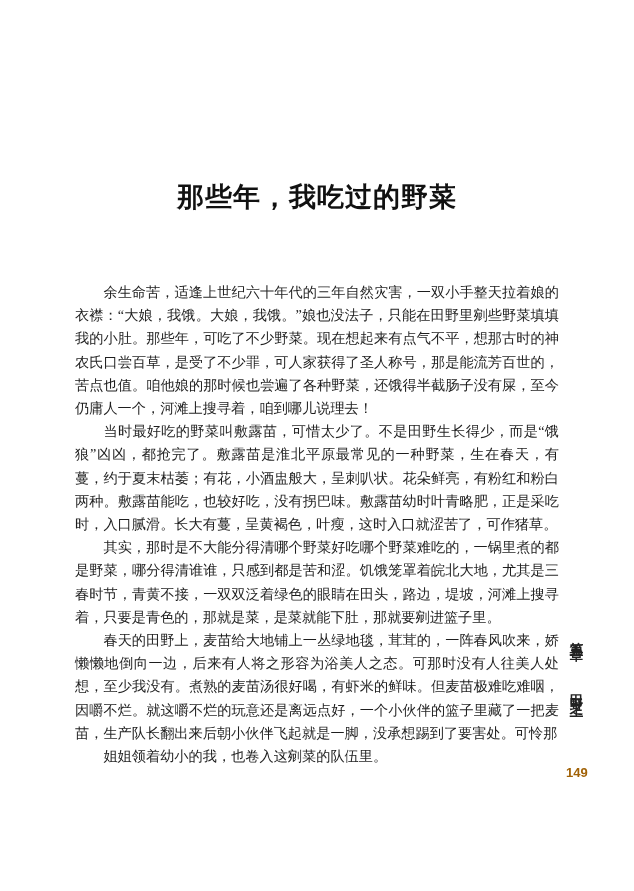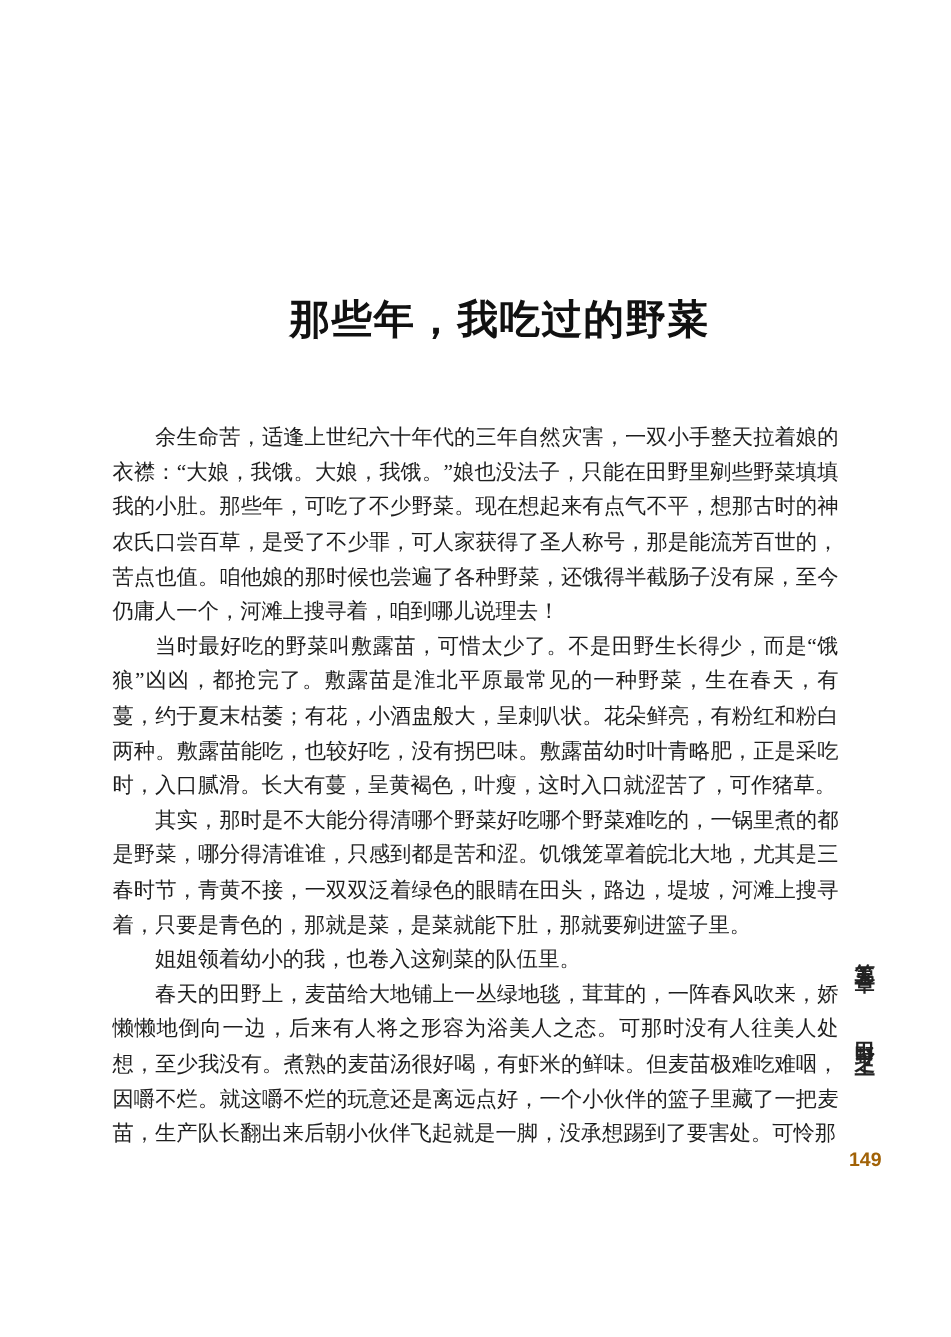--- a/index.html
+++ b/index.html
@@ -11,21 +11,21 @@
     background: #ffffff;
     color: #1e1e1e;
     font-family: "Liberation Serif", "DejaVu Serif", serif;
     overflow: hidden;
   }
   .title {
     position: absolute;
     top: 179px;
     left: 75px;
     width: 484px;
-    margin: 16px;
+    margin: 0;
     text-align: center;
     font-size: 27px;
     font-weight: bold;
     letter-spacing: 1px;
     color: #111111;
     white-space: nowrap;
   }
   .body-text {
     position: absolute;
     top: 281px;
@@ -67,22 +67,22 @@
 <body>
 
 <div class="page">
 
   <h1 class="title">那些年，我吃过的野菜</h1>
 
   <div class="body-text">
       <p>余生命苦，适逢上世纪六十年代的三年自然灾害，一双小手整天拉着娘的衣襟：“大娘，我饿。大娘，我饿。”娘也没法子，只能在田野里剜些野菜填填我的小肚。那些年，可吃了不少野菜。现在想起来有点气不平，想那古时的神农氏口尝百草，是受了不少罪，可人家获得了圣人称号，那是能流芳百世的，苦点也值。咱他娘的那时候也尝遍了各种野菜，还饿得半截肠子没有屎，至今仍庸人一个，河滩上搜寻着，咱到哪儿说理去！</p>
       <p>当时最好吃的野菜叫敷露苗，可惜太少了。不是田野生长得少，而是“饿狼”凶凶，都抢完了。敷露苗是淮北平原最常见的一种野菜，生在春天，有蔓，约于夏末枯萎；有花，小酒盅般大，呈刺叭状。花朵鲜亮，有粉红和粉白两种。敷露苗能吃，也较好吃，没有拐巴味。敷露苗幼时叶青略肥，正是采吃时，入口腻滑。长大有蔓，呈黄褐色，叶瘦，这时入口就涩苦了，可作猪草。</p>
       <p>其实，那时是不大能分得清哪个野菜好吃哪个野菜难吃的，一锅里煮的都是野菜，哪分得清谁谁，只感到都是苦和涩。饥饿笼罩着皖北大地，尤其是三春时节，青黄不接，一双双泛着绿色的眼睛在田头，路边，堤坡，河滩上搜寻着，只要是青色的，那就是菜，是菜就能下肚，那就要剜进篮子里。</p>
+      <p>春天的田野上，麦苗给大地铺上一丛绿地毯，茸茸的，一阵春风吹来，娇懒懒地倒向一边，后来有人将之形容为浴美人之态。可那时没有人往美人处想，至少我没有。煮熟的麦苗汤很好喝，有虾米的鲜味。但麦苗极难吃难咽，因嚼不烂。就这嚼不烂的玩意还是离远点好，一个小伙伴的篮子里藏了一把麦苗，生产队长翻出来后朝小伙伴飞起就是一脚，没承想踢到了要害处。可怜那</p>
       <p>姐姐领着幼小的我，也卷入这剜菜的队伍里。</p>
-      <p>春天的田野上，麦苗给大地铺上一丛绿地毯，茸茸的，一阵春风吹来，娇懒懒地倒向一边，后来有人将之形容为浴美人之态。可那时没有人往美人处想，至少我没有。煮熟的麦苗汤很好喝，有虾米的鲜味。但麦苗极难吃难咽，因嚼不烂。就这嚼不烂的玩意还是离远点好，一个小伙伴的篮子里藏了一把麦苗，生产队长翻出来后朝小伙伴飞起就是一脚，没承想踢到了要害处。可怜那</p>
     </div>
 
   <div class="chapter-num">第五章</div>
 
   <div class="chapter-title">田野之上</div>
 
   <div class="page-number">149</div>
 
 </div>
 

